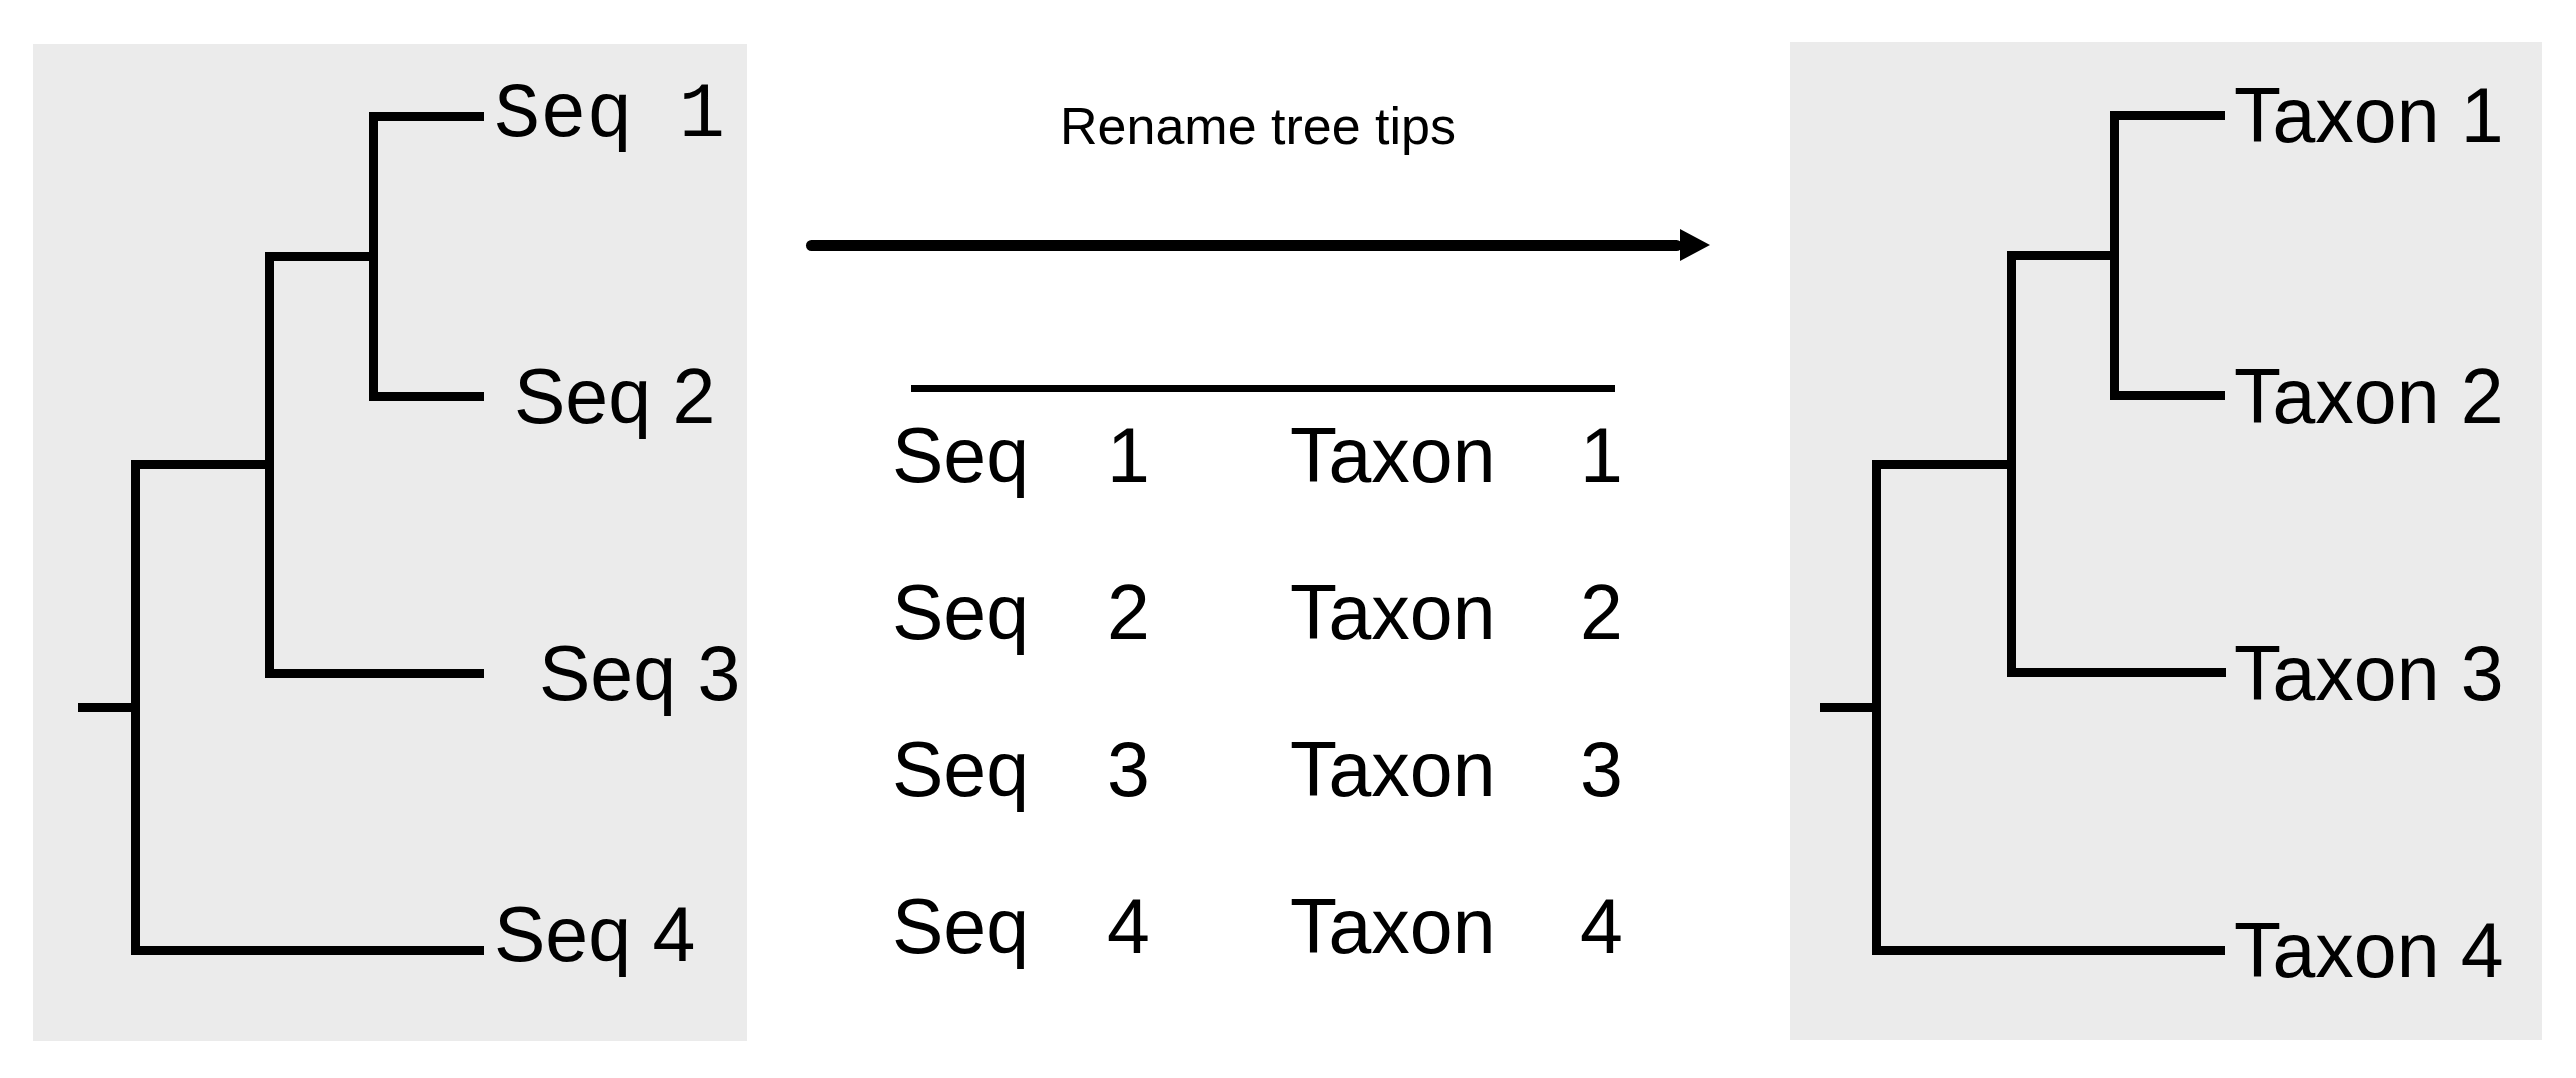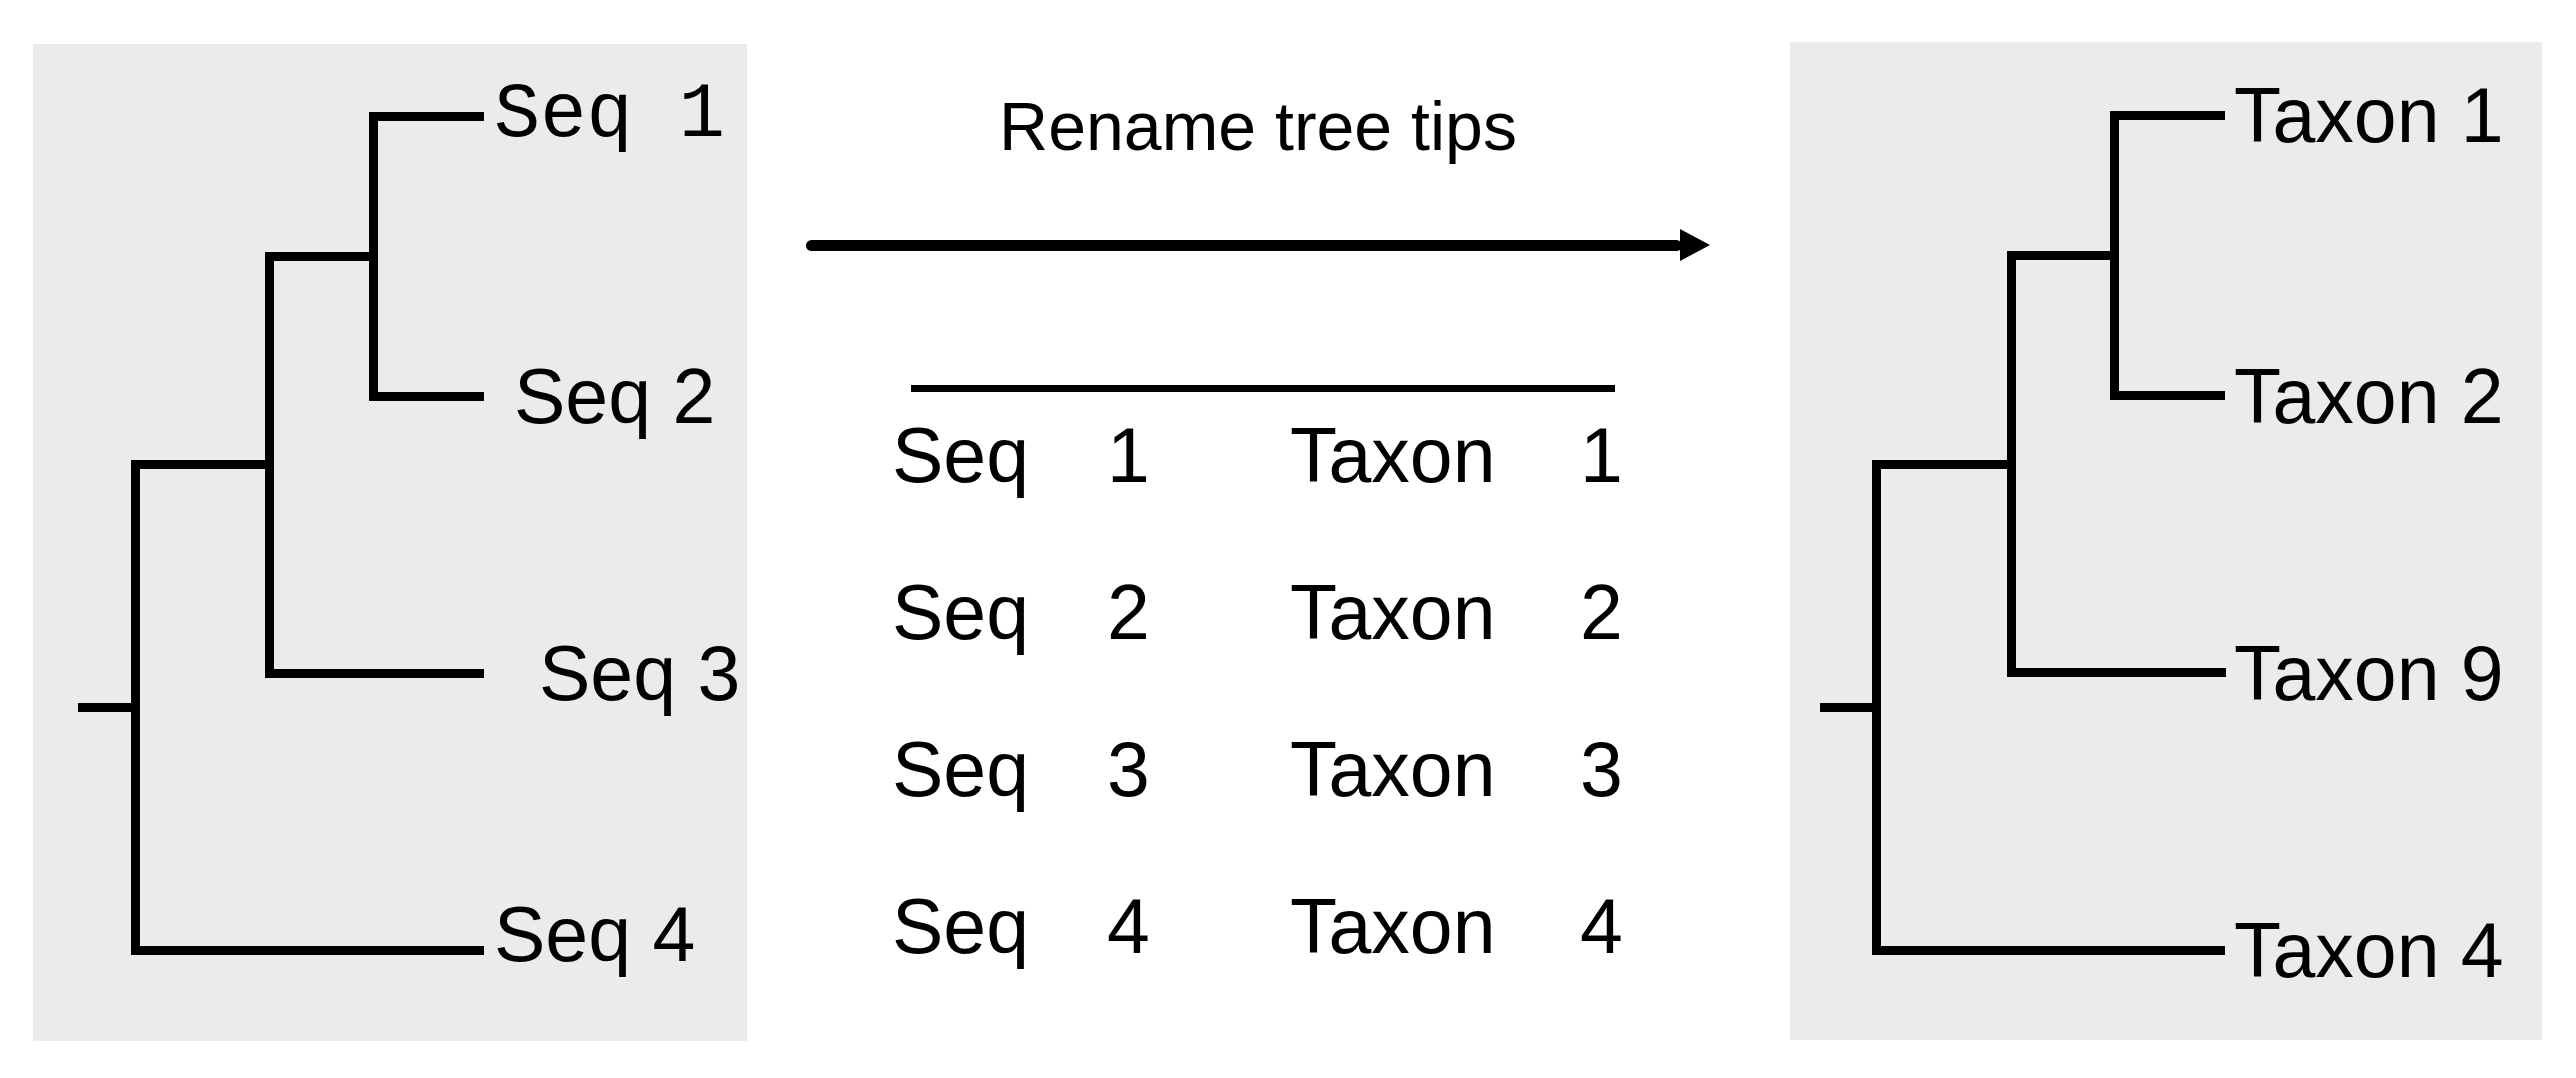--- a/index.html
+++ b/index.html
@@ -22,21 +22,21 @@
   }
   .tip-label {
     position: absolute;
     font-size: 77px;
     line-height: 1;
     white-space: nowrap;
     transform: translateY(-50%);
   }
   .mid-title {
     position: absolute;
-    font-size: 68px;
+    font-size: 52px;
     line-height: 1;
     white-space: nowrap;
     transform: translate(-50%, -50%);
   }
   .arrow-shaft {
     position: absolute;
     background: #000000;
     border-radius: 5.6px;
   }
   .arrow-head {
@@ -136,18 +136,18 @@
         <div class="seg" style="left: 217px; top: 209px; width: 8.8px; height: 426px; background: rgb(0, 0, 0);"></div>
         <div class="seg" style="left: 82px; top: 418px; width: 143px; height: 8.8px; background: rgb(0, 0, 0);"></div>
         <div class="seg" style="left: 82px; top: 904px; width: 353px; height: 8.8px; background: rgb(0, 0, 0);"></div>
         <div class="seg" style="left: 82px; top: 418px; width: 8.8px; height: 494px; background: rgb(0, 0, 0);"></div>
         <div class="seg" style="left: 29.5px; top: 661px; width: 61px; height: 8.8px; background: rgb(0, 0, 0);"></div>
       </div>
   </div>
   <div id="right-tips">
       <div class="tip-label" style="left: 2234px; top: 115px;">Taxon 1</div>
       <div class="tip-label" style="left: 2234px; top: 396px;">Taxon 2</div>
-      <div class="tip-label" style="left: 2234px; top: 673px;">Taxon 9</div>
+      <div class="tip-label" style="left: 2234px; top: 673px;">Taxon 3</div>
       <div class="tip-label" style="left: 2234px; top: 950px;">Taxon 4</div>
     </div>
 
 </div>
 
 
 </body></html>

